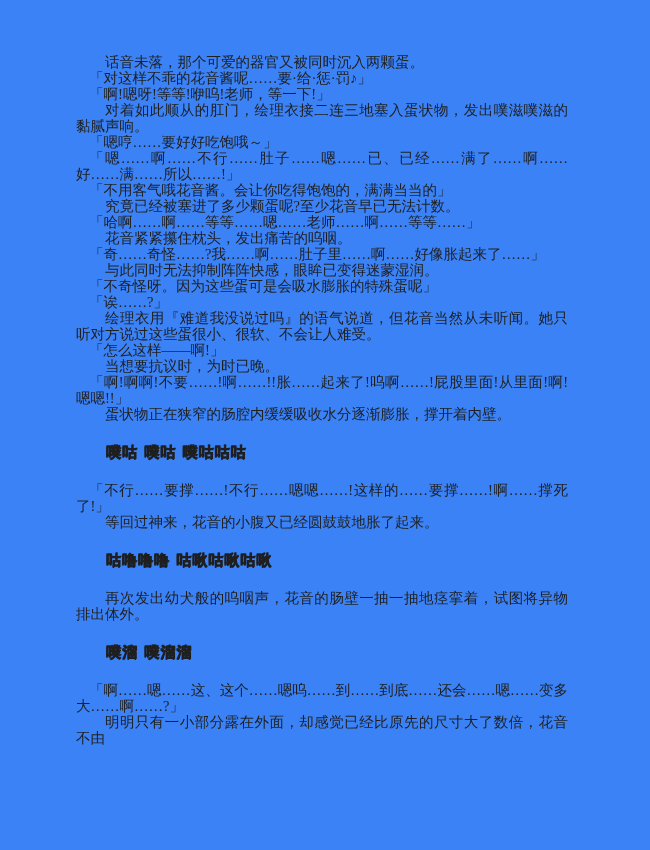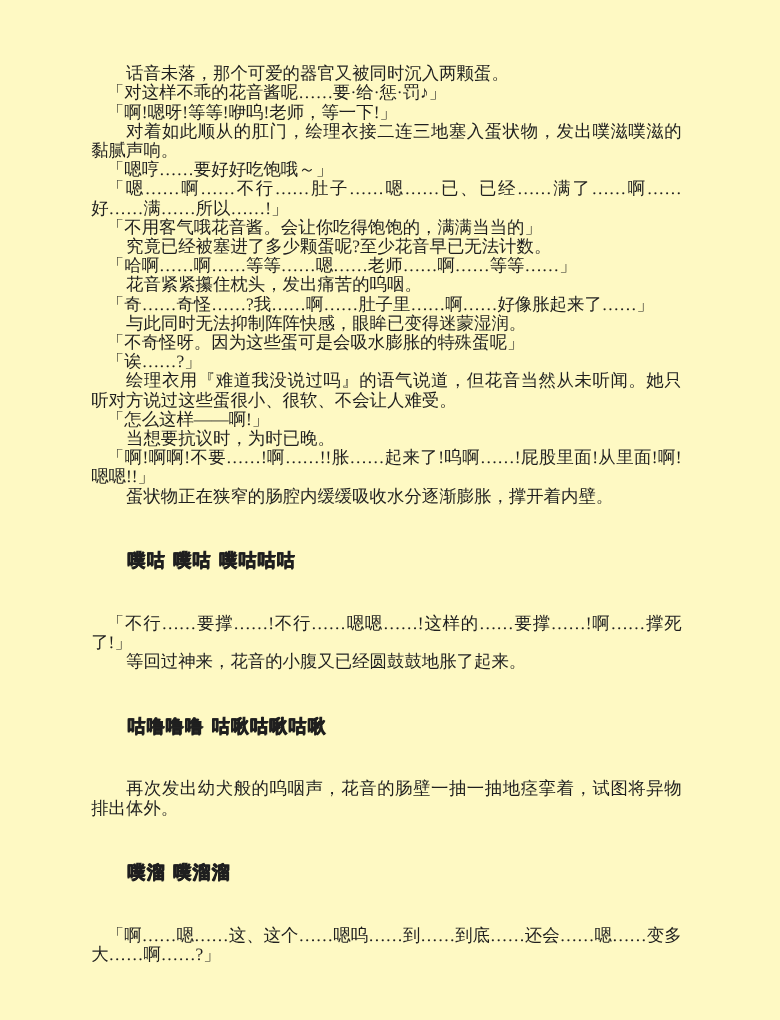--- a/index.html
+++ b/index.html
@@ -28,32 +28,32 @@
     padding: 0;
   }
   p.narration {
     text-indent: 2em;
   }
   p.dialogue {
     text-indent: 0.9em;
   }
   p.sfx {
     text-indent: 2em;
-    margin: 37px 0;
+    margin: 22px 0;
     font-family: "DejaVu Sans", "Liberation Sans", sans-serif;
     font-weight: bold;
     font-size: 15px;
     letter-spacing: 1px;
     text-shadow: 0.7px 0 0 currentColor, 0 0.5px 0 currentColor;
   }
 </style>
 </head>
 <body>
 
-<div class="page" style="background: #fef9c3;">
+<div class="page" style="background: #3b82f6;">
   <div class="text-block" id="text-block" style="color: rgb(31, 31, 31);">
       <p class="narration">话音未落，那个可爱的器官又被同时沉入两颗蛋。</p>
       <p class="dialogue">「对这样不乖的花音酱呢……要·给·惩·罚♪」</p>
       <p class="dialogue">「啊!嗯呀!等等!咿呜!老师，等一下!」</p>
       <p class="narration">对着如此顺从的肛门，绘理衣接二连三地塞入蛋状物，发出噗滋噗滋的黏腻声响。</p>
       <p class="dialogue">「嗯哼……要好好吃饱哦～」</p>
       <p class="dialogue">「嗯……啊……不行……肚子……嗯……已、已经……满了……啊……好……满……所以……!」</p>
       <p class="dialogue">「不用客气哦花音酱。会让你吃得饱饱的，满满当当的」</p>
       <p class="narration">究竟已经被塞进了多少颗蛋呢?至少花音早已无法计数。</p>
       <p class="dialogue">「哈啊……啊……等等……嗯……老师……啊……等等……」</p>
@@ -67,14 +67,15 @@
       <p class="narration">当想要抗议时，为时已晚。</p>
       <p class="dialogue">「啊!啊啊!不要……!啊……!!胀……起来了!呜啊……!屁股里面!从里面!啊!嗯嗯!!」</p>
       <p class="narration">蛋状物正在狭窄的肠腔内缓缓吸收水分逐渐膨胀，撑开着内壁。</p>
       <p class="sfx">噗咕 噗咕 噗咕咕咕</p>
       <p class="dialogue">「不行……要撑……!不行……嗯嗯……!这样的……要撑……!啊……撑死了!」</p>
       <p class="narration">等回过神来，花音的小腹又已经圆鼓鼓地胀了起来。</p>
       <p class="sfx">咕噜噜噜 咕啾咕啾咕啾</p>
       <p class="narration">再次发出幼犬般的呜咽声，花音的肠壁一抽一抽地痉挛着，试图将异物排出体外。</p>
       <p class="sfx">噗溜 噗溜溜</p>
       <p class="dialogue">「啊……嗯……这、这个……嗯呜……到……到底……还会……嗯……变多大……啊……?」</p>
+      <p class="narration">明明只有一小部分露在外面，却感觉已经比原先的尺寸大了数倍，花音不由</p>
     </div>
 </div>
 
 </body></html>

